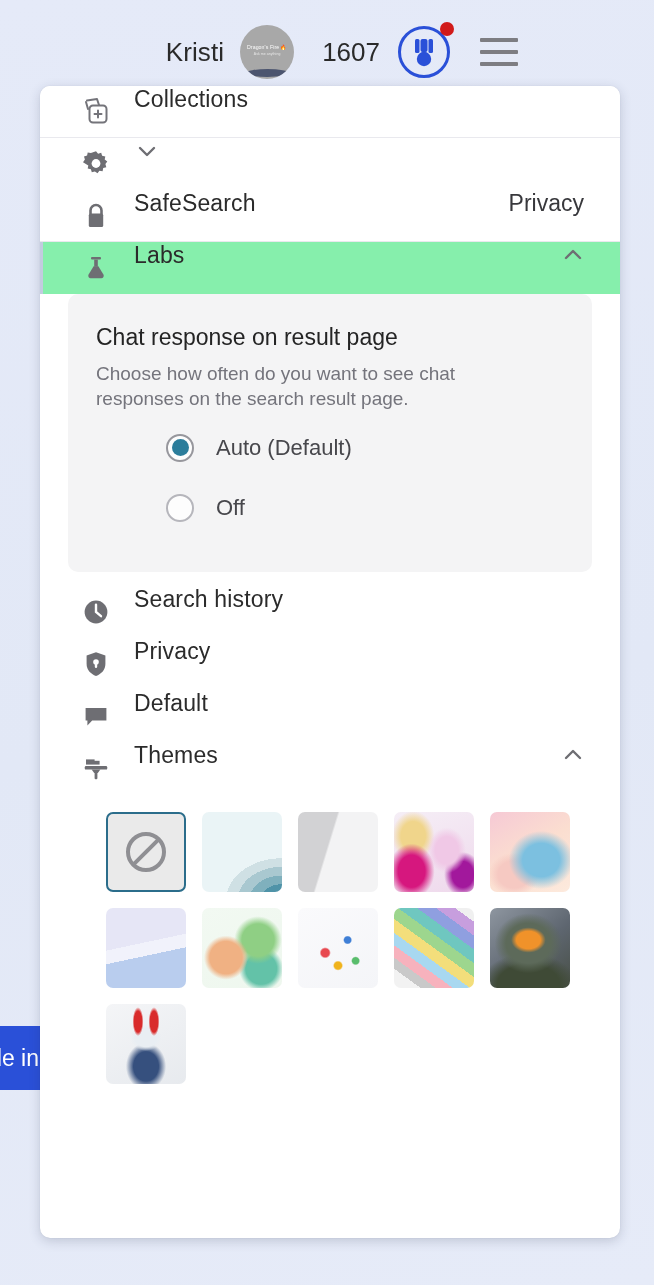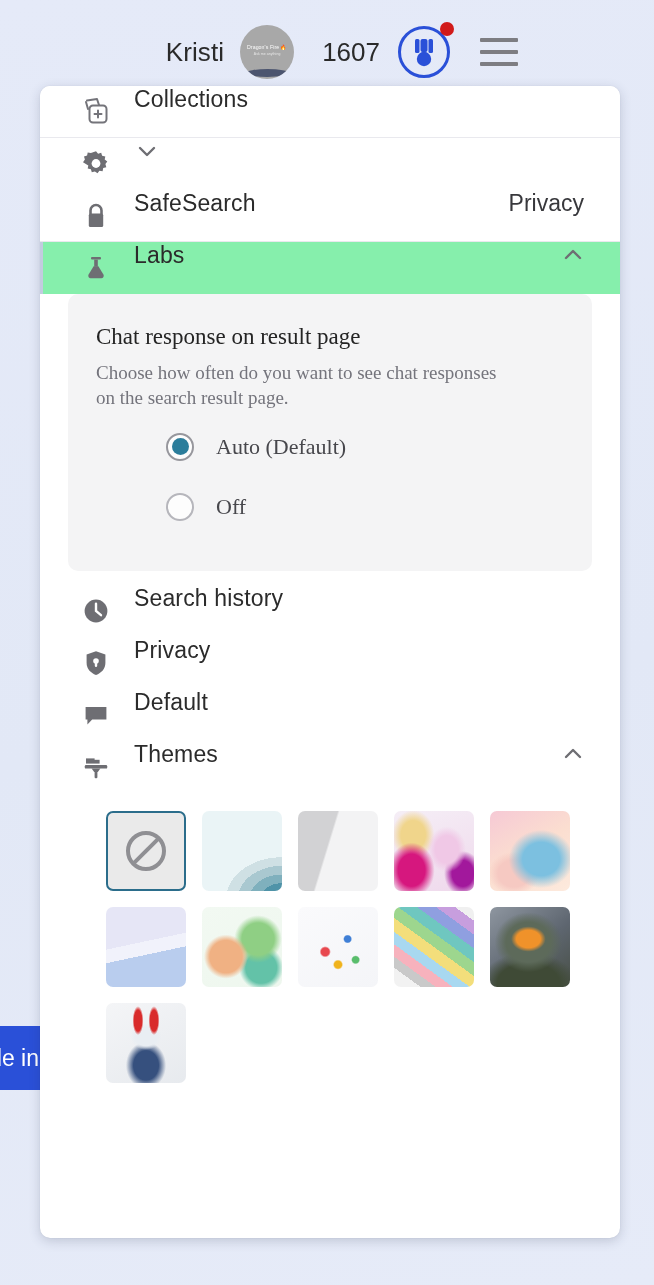--- a/index.html
+++ b/index.html
@@ -204,21 +204,20 @@
     justify-content: center;
   }
 
   
   #labs-card {
     margin: 0 28px;
     background: #f4f4f5;
     border-radius: 10px;
     padding: 30px 28px 34px 28px;
     box-sizing: border-box;
-    font-family: Liberation Serif, serif;
   }
   #labs-card .card-title {
     font-size: 23px;
     color: #242424;
     margin-bottom: 10px;
   }
   #labs-card .card-desc {
     font-size: 19px;
     line-height: 1.33;
     color: #74747c;

